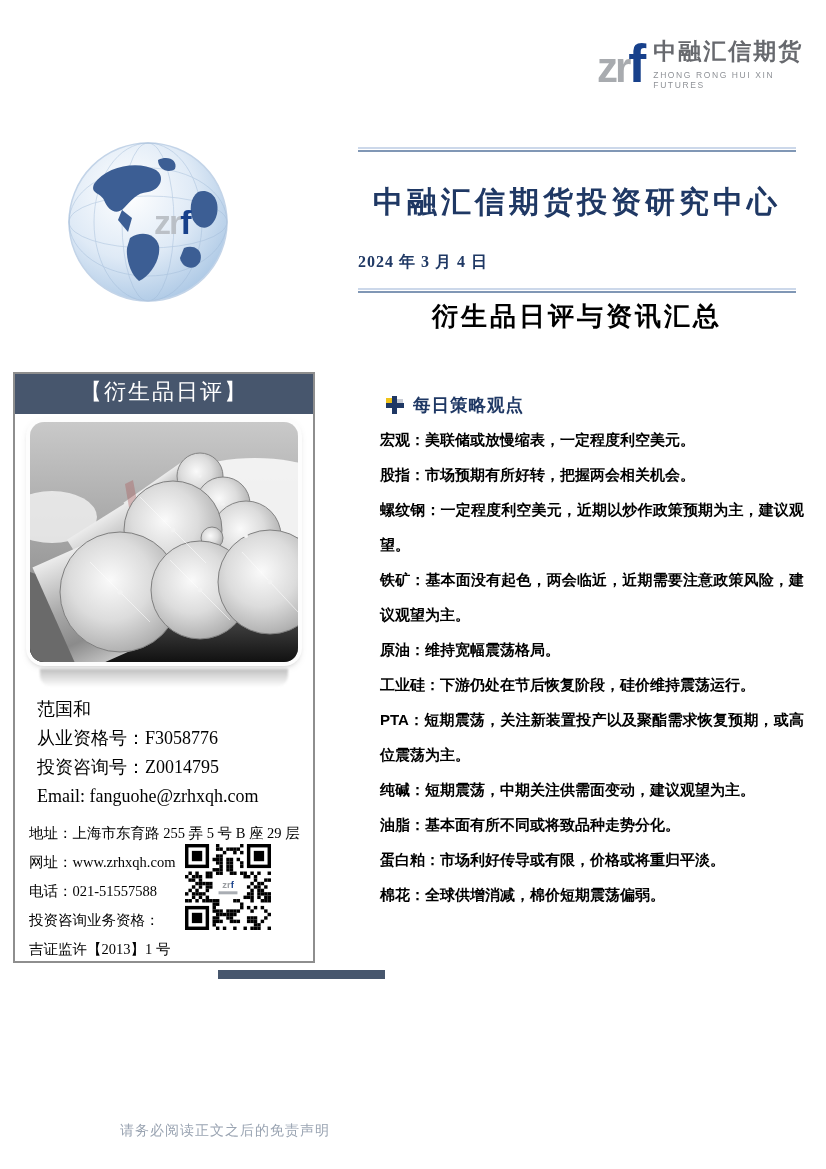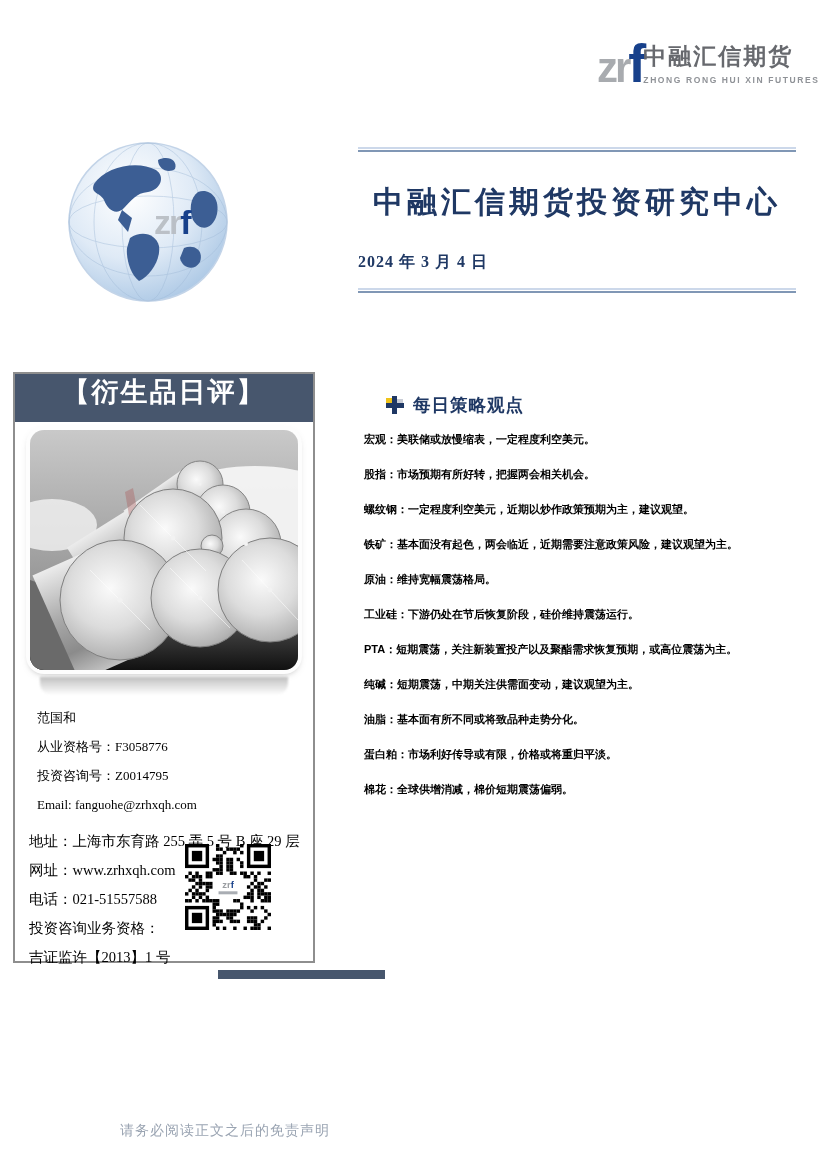--- a/index.html
+++ b/index.html
@@ -8,23 +8,23 @@
     position:relative; width:826px; height:1169px; margin:0 auto;
     background:#ffffff; overflow:hidden;
     font-family:"Liberation Serif", serif; color:#000;
   }
 
   
   .brand { position:absolute; left:597px; top:36px; display:flex; align-items:center; }
   .brand-zrf { font-family:"Liberation Sans", sans-serif; font-weight:bold; letter-spacing:-3px; line-height:1; }
   .brand-zrf .zr { font-size:42px; color:#a8abaf; }
   .brand-zrf .f  { font-size:54px; color:var(--logo-blue,#17408b); }
-  .brand-names { font-family:"Liberation Sans", sans-serif; }
+  .brand-names { margin-left:10px; font-family:"Liberation Sans", sans-serif; }
   .brand-cn { font-size:23px; font-weight:bold; color:#67696e; letter-spacing:2px; }
-  .brand-en { font-size:8.5px; color:#8f9297; letter-spacing:1.6px; margin-top:3px; font-weight:bold; }
+  .brand-en { font-size:8.5px; color:#8f9297; letter-spacing:1.6px; margin-top:3px; font-weight:normal; }
 
   
   .globe { position:absolute; left:66px; top:140px; width:164px; height:164px; }
 
   
   .rule { position:absolute; left:358px; width:438px; height:5px;
           border-top:2px solid #ccd8ea; border-bottom:2px solid var(--rule-dark,#8097b5); }
   .rule-top { top:147px; }
   .rule-mid { top:288px; }
   .report-title { position:absolute; left:358px; top:182px; width:438px;
@@ -32,46 +32,46 @@
     color:var(--navy,#1f3864); }
   .report-date { position:absolute; left:358px; top:252px; width:438px;
     text-align:left; padding-right:16px; font-size:16px; font-weight:bold;
     color:var(--navy,#1f3864); letter-spacing:1px; }
   .report-subtitle { position:absolute; left:358px; top:299px; width:438px;
     text-align:center; font-size:26px; font-weight:bold; letter-spacing:3px; color:#000; }
 
   
   .sidebar { position:absolute; left:13px; top:372px; width:302px; height:591px;
     background:#fff; border:2px solid #8e8e8e; }
-  .sidebar-header { height:48px; background:var(--bar,#47566d); color:#fff;
-    font-size:27px; font-weight:bold; letter-spacing:2px; text-align:center; line-height:36px; }
+  .sidebar-header { height:40px; background:var(--bar,#47566d); color:#fff;
+    font-size:22px; font-weight:normal; letter-spacing:2px; text-align:center; line-height:36px; }
   .photo-wrap { width:268px; margin:8px auto 0; }
   .photo { width:268px; height:240px; border-radius:14px; overflow:hidden; display:block;
     box-shadow:0 0 0 4px #fdfdfd, 0 3px 7px rgba(90,90,90,.55); }
   .photo-reflection { height:18px; margin:7px 10px 0; border-radius:0 0 12px 12px;
     background:linear-gradient(rgba(120,120,120,.45), rgba(255,255,255,0)); filter:blur(1px); }
-  .analyst { margin:8px 0 0 22px; font-size:13px; line-height:29px; }
+  .analyst { margin:8px 0 0 22px; font-size:18px; line-height:29px; }
   .contact { margin:8px 0 0 14px; font-size:14.5px; line-height:29px; }
   .qr { position:absolute; left:170px; top:470px; width:86px; height:86px; }
   .qr svg { width:86px; height:86px; display:block; }
 
   .bottom-bar { position:absolute; left:218px; top:970px; width:167px; height:9px;
     background:var(--bar,#47566d); }
 
   
   .section-head { position:absolute; left:386px; top:393px; display:flex; align-items:center; }
   .cross-icon { position:relative; width:18px; height:18px; margin-right:9px; display:inline-block; }
   .cross-icon .q  { position:absolute; left:0; top:2px; width:9px; height:9px; background:var(--gold,#efc319); }
   .cross-icon .sh { position:absolute; left:8px; top:3px; width:9px; height:9px; background:#c9cdd6; }
   .cross-icon .v  { position:absolute; left:6px; top:0; width:5px; height:18px; background:var(--navy,#1f3864); }
   .cross-icon .h  { position:absolute; left:0; top:7px; width:18px; height:5px; background:var(--navy,#1f3864); }
   .section-title { font-family:"Liberation Sans", sans-serif; font-size:17.5px; font-weight:bold;
     color:var(--navy,#17365d); letter-spacing:1px; }
-  .points { position:absolute; left:364px; top:422px; width:424px;
-    font-family:"Liberation Sans", sans-serif; font-size:11px; font-weight:bold;
+  .points { position:absolute; left:380px; top:422px; width:424px;
+    font-family:"Liberation Sans", sans-serif; font-size:15px; font-weight:bold;
     line-height:35px; text-align:justify; color:#000; }
 
   
   .disclaimer { position:absolute; left:120px; top:1122px; font-size:14px;
     color:#9aa4b2; letter-spacing:1px; }
 </style>
 </head>
 <body>
 
 <div class="page">
@@ -109,20 +109,21 @@
         <path d="M118,108 C128,104 138,110 134,122 C128,132 116,128 114,118 Z"></path>
       </g>
       <text x="88" y="94" font-family="Liberation Sans, sans-serif" font-weight="bold" font-size="34" letter-spacing="-2"><tspan fill="#b7bcc2" opacity="0.9">zr</tspan><tspan fill="#17408b">f</tspan></text>
     </svg>
   </div>
 
   <div class="rule rule-top"></div>
   <h1 class="report-title">中融汇信期货投资研究中心</h1>
   <div class="report-date">2024 年 3 月 4 日</div>
   <div class="rule rule-mid"></div>
+  <h2 class="report-subtitle">衍生品日评与资讯汇总</h2>
 
   <aside class="sidebar">
     <div class="sidebar-header">【衍生品日评】</div>
 
     <div class="photo-wrap">
       <svg class="photo" viewBox="0 0 268 240">
         <defs>
           <linearGradient id="bgG" x1="0" y1="0" x2="0" y2="1">
             <stop offset="0%" stop-color="#c9c9c9"></stop>
               <stop offset="60%" stop-color="#9b9b9b"></stop>

